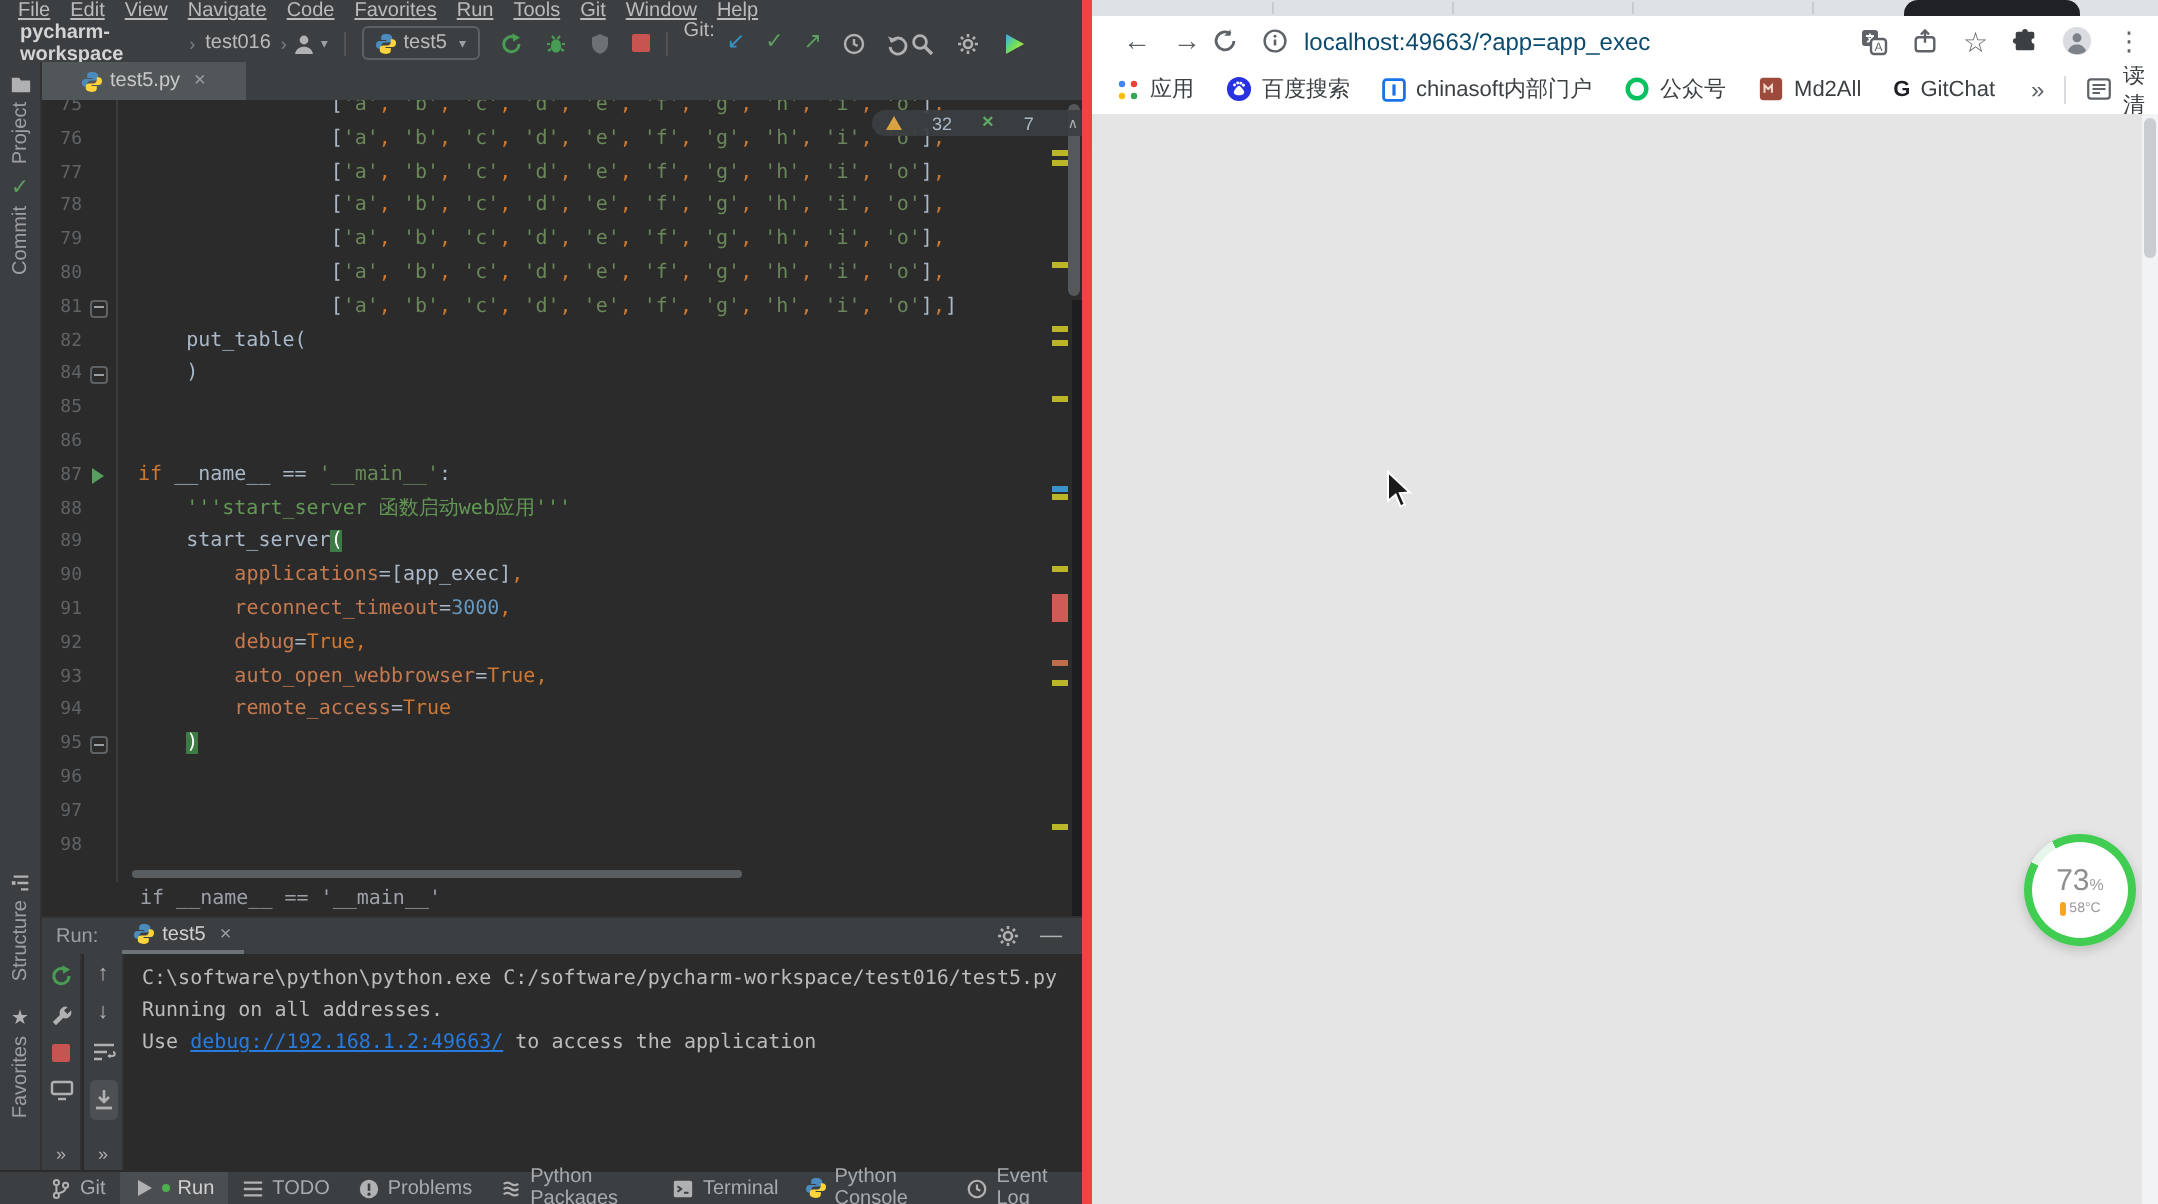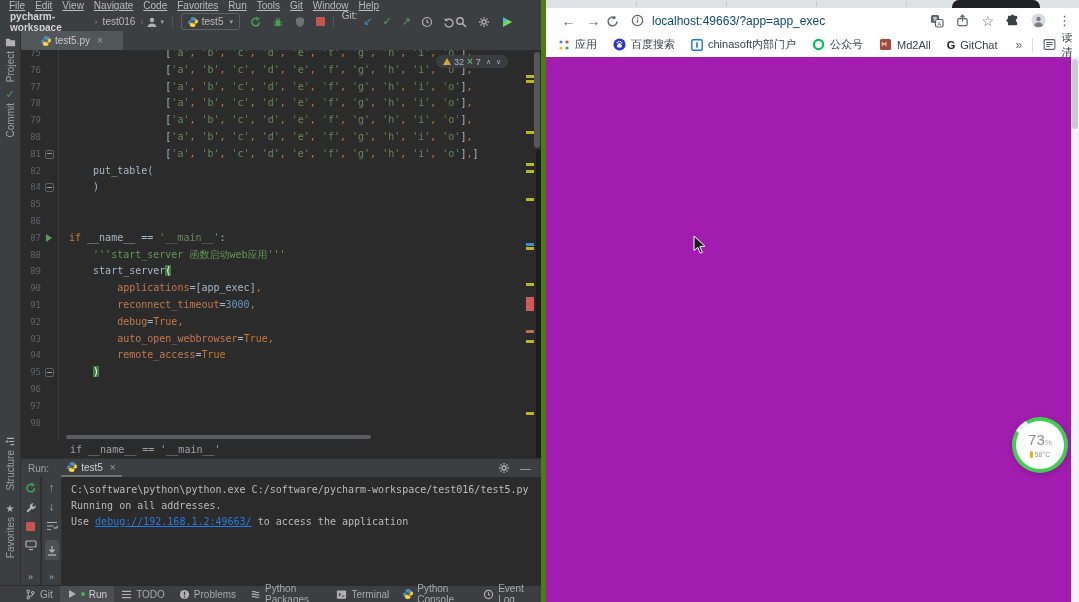--- a/index.html
+++ b/index.html
@@ -2,21 +2,21 @@
 <html><head>
 <meta charset="utf-8">
 <style>
   html,body{margin:0;padding:0}
   body{width:1079px;height:602px;position:relative;overflow:hidden;background:#fff;
        font-family:"Liberation Sans",sans-serif;-webkit-font-smoothing:antialiased}
   .icn{display:inline-flex;align-items:center;justify-content:center;vertical-align:middle}
 
   
   .pycharm{position:absolute;left:0;top:0;width:546px;height:602px;background:#3C3F41;
-           border-right:5px solid #4d7c0f;box-sizing:border-box}
+           border-right:5px solid #ef4444;box-sizing:border-box}
   .menubar{height:12px;display:flex;align-items:center;padding-left:4px}
   .mitem{font-size:10px;color:#BBBBBB;padding:0 5px;text-decoration:underline;line-height:12px}
   .toolbar{height:19px;display:flex;align-items:center;font-size:10px;color:#BBBBBB;padding:0 28px 0 8px}
   .crumb{padding:0 2px}
   .crumb.bold{font-weight:bold;color:#D4D4D4}
   .sep-arrow{color:#7F8487;margin:0 3px;font-size:9px}
   .chev{color:#9DA0A3;font-size:7px;margin-left:2px}
   .vsep{width:1px;height:12px;background:#515355;margin:0 8px}
   .runconfig{display:flex;align-items:center;gap:4px;border:1px solid #5E6163;border-radius:3px;
              height:15px;padding:0 6px;margin-right:10px;color:#BBBBBB}
@@ -45,21 +45,21 @@
   .mk{width:16px;flex:none;display:flex;align-items:center;justify-content:center}
   .ctext{padding-left:12px}
   .gutterline{position:absolute;left:37px;top:0;bottom:17px;width:1px;background:#3A3C3E}
   .runarrow{width:0;height:0;border-left:6px solid #599E5E;border-top:4px solid transparent;
             border-bottom:4px solid transparent}
   .foldic{width:7px;height:7px;border:1px solid #5F6264;border-radius:2px;position:relative;background:#2B2B2B}
   .foldic::after{content:"";position:absolute;left:1px;right:1px;top:2.5px;height:1px;background:#9DA0A3}
   .tk-pln{color:#A9B7C6}.tk-str{color:#6A8759}.tk-com{color:#CC7832}.tk-kw{color:#CC7832}
   .tk-num{color:#6897BB}.tk-arg{color:#C4794F}.tk-doc{color:#629755}
   .tk-hl{color:#FFFFFF;background:#3E7A44}
-  .inspect{position:absolute;left:415px;top:5px;display:flex;align-items:center;gap:3px;
+  .inspect{position:absolute;left:415px;top:5px;display:flex;align-items:center;gap:15px;
            font-size:9px;color:#A9B7C6;background:rgba(60,63,65,.92);border-radius:8px;
            padding:1px 7px;z-index:5}
   .warntri{width:0;height:0;border-left:4px solid transparent;border-right:4px solid transparent;
            border-bottom:7px solid #D9A343}
   .typox{color:#5FAD65;font-weight:bold;font-size:10px}
   .chevs{color:#AFB1B3;font-size:7px;margin-left:2px}
   .hscroll{position:absolute;left:45px;top:385px;width:305px;height:4px;background:#5A5D5F;border-radius:2px;z-index:4}
   .crumbline{position:absolute;left:0;right:0;top:391px;height:17px;background:#2B2B2B;color:#9DA0A8;
              font-family:"DejaVu Sans Mono",monospace;font-size:10px;line-height:17px;padding-left:49px;z-index:3}
   .stripe{position:absolute;left:505px;width:8px;height:3px;z-index:4}
@@ -104,21 +104,21 @@
   .url{font-size:12px;color:#0c4a6e}
   .bright{position:absolute;right:8px;top:0;height:25px;display:flex;gap:12px;align-items:center}
   .bookbar{height:23px;display:flex;align-items:center;font-size:11px;color:#3C4043;
            padding:0 8px 16px 12px;background:#fff;border-bottom:1px solid #E8EAED;box-shadow:0 1px 2px rgba(0,0,0,.04)}
   .bitem{display:flex;align-items:center;gap:5px;margin-right:16px;white-space:nowrap}
   .gchar{font-weight:bold;color:#202124;font-size:11px}
   .bof{color:#5F6368;font-size:12px;margin:0 4px 0 2px}
   .bdiv{width:1px;height:14px;background:#DADCE0;margin:0 6px}
   .rlitem{display:flex;align-items:center;gap:5px;margin-left:auto}
 
-  .page{position:absolute;top:57px;left:0;right:0;bottom:0;background:#a21caf}
+  .page{position:absolute;top:57px;left:0;right:0;bottom:0;background:#e5e5e5}
   .pagescroll{position:absolute;right:0;top:0;width:8px;bottom:0;background:#F1F3F4}
   .pagethumb{position:absolute;right:1px;top:2px;width:6px;height:70px;background:#C9CDD1;border-radius:3px}
   .cursor{position:absolute;left:147px;top:178px}
   .badge{position:absolute;left:466px;top:360px;width:56px;height:56px;border-radius:50%;
          background:conic-gradient(from 330deg,#41CD52 0deg 330deg,#E7F6EA 330deg 360deg);
          box-shadow:0 2px 6px rgba(0,0,0,.18)}
   .badge-inner{position:absolute;inset:4px;background:#fff;border-radius:50%;display:flex;
                flex-direction:column;align-items:center;justify-content:center;gap:0}
   .pct{font-size:15px;color:#8E8E8E;line-height:15px;display:flex;align-items:baseline}
   .pctsym{font-size:8px;color:#9E9E9E}

